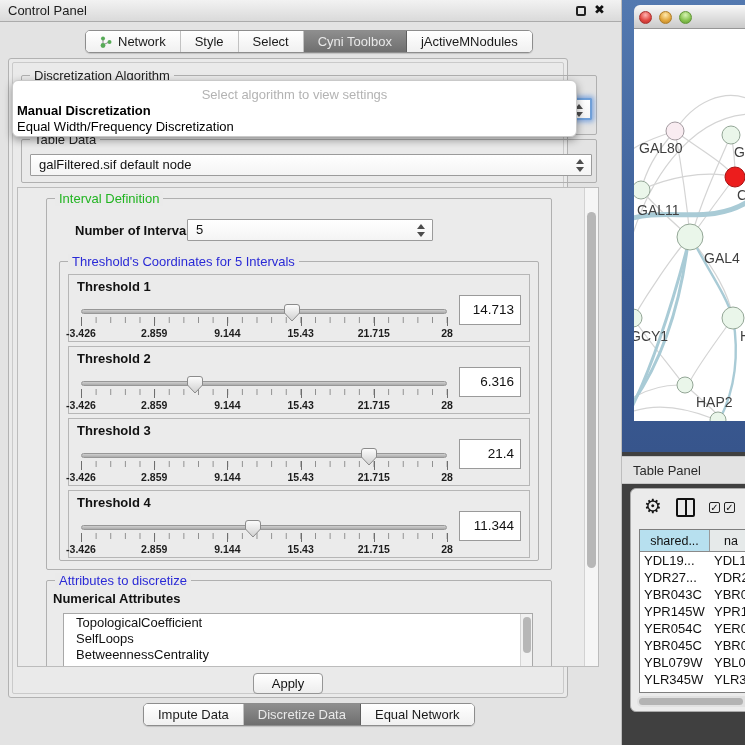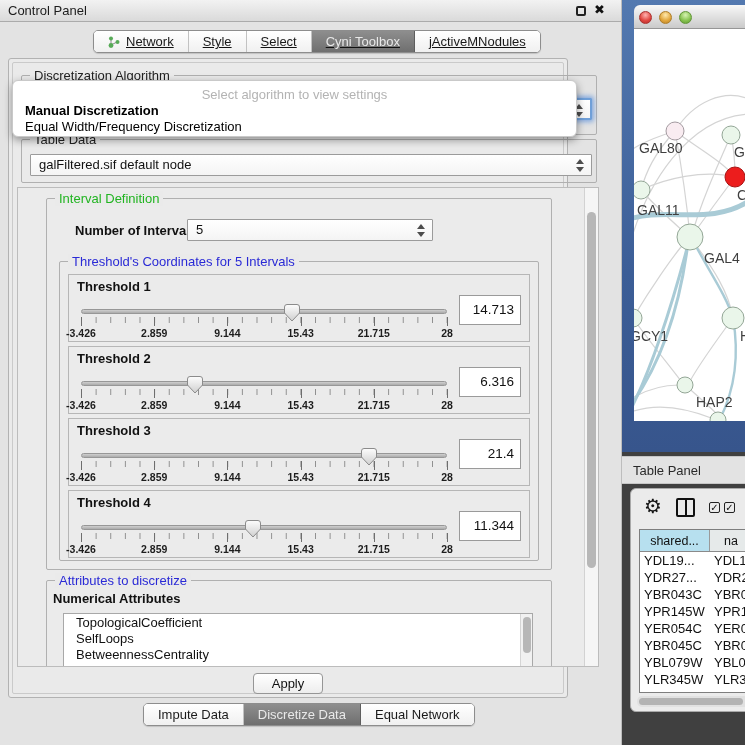--- a/index.html
+++ b/index.html
@@ -11,21 +11,21 @@
   .cp-titlebar { position:absolute; left:0; top:0; width:100%; height:22px; background:linear-gradient(#f2f2f2,#dadada); border-bottom:1px solid #ababab; }
   .cp-title { position:absolute; left:8px; top:3px; font-size:13px; color:#1c1c1c; }
   .win-float { position:absolute; left:576px; top:6px; width:10px; height:10px; border:2px solid #222; border-radius:2px; }
   .win-close { position:absolute; left:594px; top:2px; font-size:13px; font-weight:bold; color:#111; }
 
   
   .seg { position:absolute; display:flex; height:23px; border:1px solid #8d8d8d; border-radius:5px; overflow:hidden; background:#fff; box-shadow:0 1px 1px rgba(0,0,0,.15); }
   .seg .tab { display:flex; align-items:center; justify-content:center; gap:5px; padding:0 14px; font-size:13px; color:#1a1a1a; background:linear-gradient(#ffffff,#f0f0f0); border-right:1px solid #c2c2c2; cursor:default; white-space:nowrap; }
   .seg .tab:last-child { border-right:none; }
   .seg .tab.sel { background:linear-gradient(#8e8e8e,#6f6f6f); color:#e9e9e9; border-right:1px solid #5e5e5e; }
-  .top-tabs { left:93px; top:30px;text-decoration:underline; }
+  .top-tabs { left:85px; top:30px; }
   .bottom-tabs { left:143px; top:703px; }
 
   .net-ico { display:inline-block; width:13px; height:14px; }
 
   
   .content { position:absolute; left:8px; top:58px; width:560px; height:640px; background:#eaeaea; border:1px solid #b2b2b2; border-radius:3px; }
   .inner { position:absolute; left:3px; top:3px; right:3px; bottom:3px; border:1px solid #cacaca; border-radius:2px; }
 
   .group { position:absolute; border:1px solid #b0b0b0; border-radius:2px; }
   .group > .gtitle { position:absolute; top:-8px; left:8px; background:#eaeaea; padding:0 4px; font-size:13px; }
@@ -35,21 +35,21 @@
 
   .combo { position:absolute; height:22px; background:linear-gradient(#ffffff,#f4f4f4); border:1px solid #9b9b9b; border-radius:1px; font-size:13px; line-height:20px; padding-left:8px; color:#111; }
   .combo.focus { border:2px solid #6f9fd8; box-shadow:0 0 5px 2px rgba(100,150,220,.75); }
   .stepper { position:absolute; right:6px; top:3px; width:9px; height:15px; }
   .stepper:before { content:""; position:absolute; left:0; top:1px; border-left:4.5px solid transparent; border-right:4.5px solid transparent; border-bottom:5px solid #4d4d4d; }
   .stepper:after { content:""; position:absolute; left:0; bottom:1px; border-left:4.5px solid transparent; border-right:4.5px solid transparent; border-top:5px solid #4d4d4d; }
 
   
   .popup { position:absolute; left:12px; top:80px; width:565px; height:57px; background:#fff; border:1px solid #c9c9c9; border-radius:6px; box-shadow:0 3px 9px rgba(0,0,0,.4); z-index:50; }
   .popup .ph { text-align:center; color:#b3b3b3; font-size:13px; padding-top:6px; }
-  .popup .item { font-size:13px; padding:1px 4px 0 12px; color:#000; }
+  .popup .item { font-size:13px; padding:1px 4px 0 4px; color:#000; }
   .popup .item.bold { font-weight:bold; }
 
   
   .viewport { position:absolute; left:8px; top:128px; width:582px; height:480px; border:1px solid #bcbcbc; background:#ebebeb; overflow:hidden; }
   .vscroll { position:absolute; right:0; top:0; width:14px; height:100%; background:#f5f5f5; border-left:1px solid #d2d2d2; }
   .vthumb { position:absolute; left:2px; top:24px; width:9px; height:356px; background:#b7b7b7; border-radius:5px; }
 
   .num-label { position:absolute; left:28px; top:24px; font-weight:bold; font-size:13px; }
   .tgroup { position:absolute; }
 

